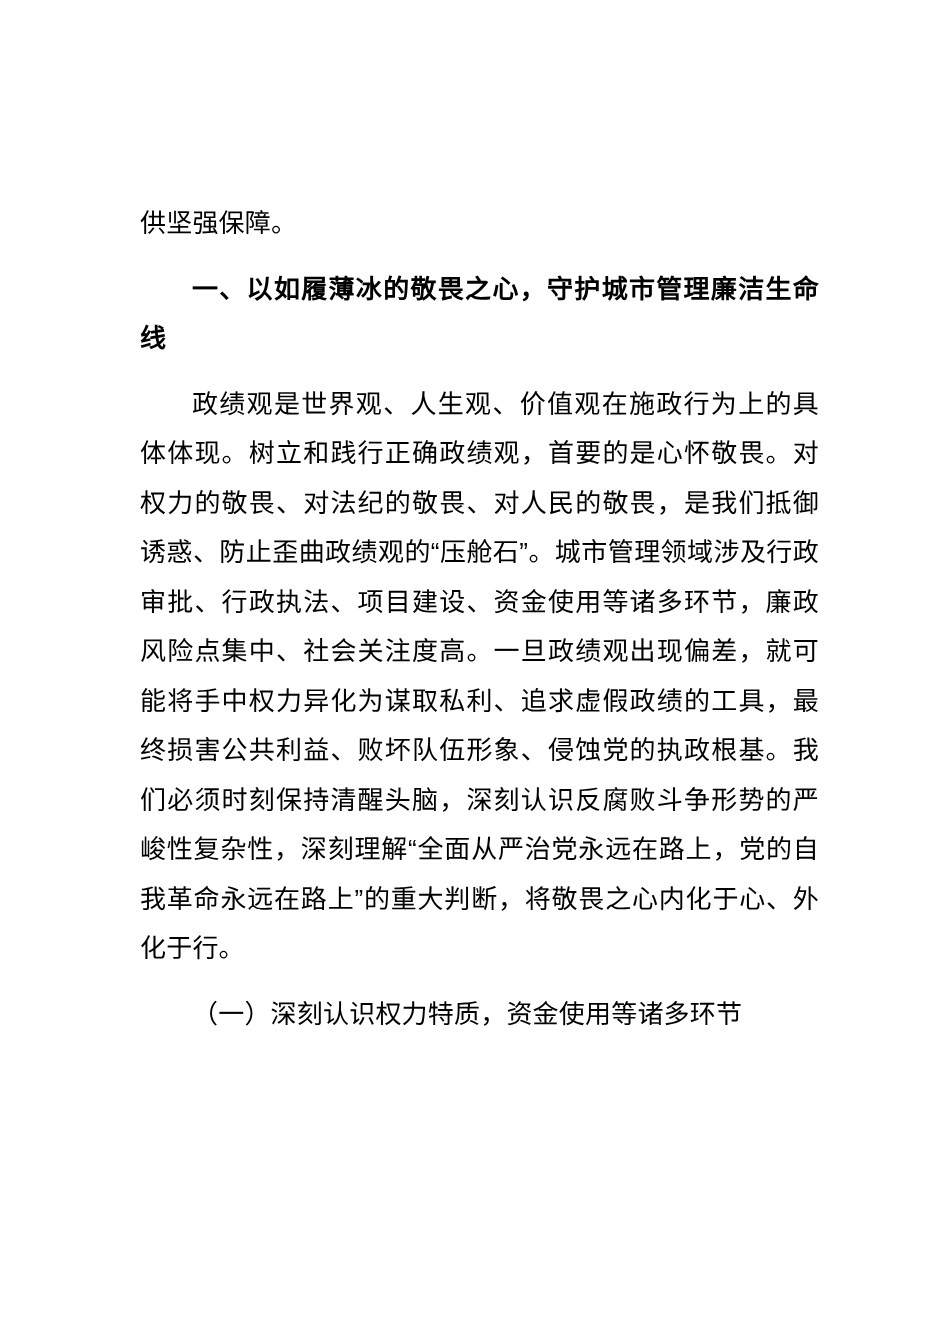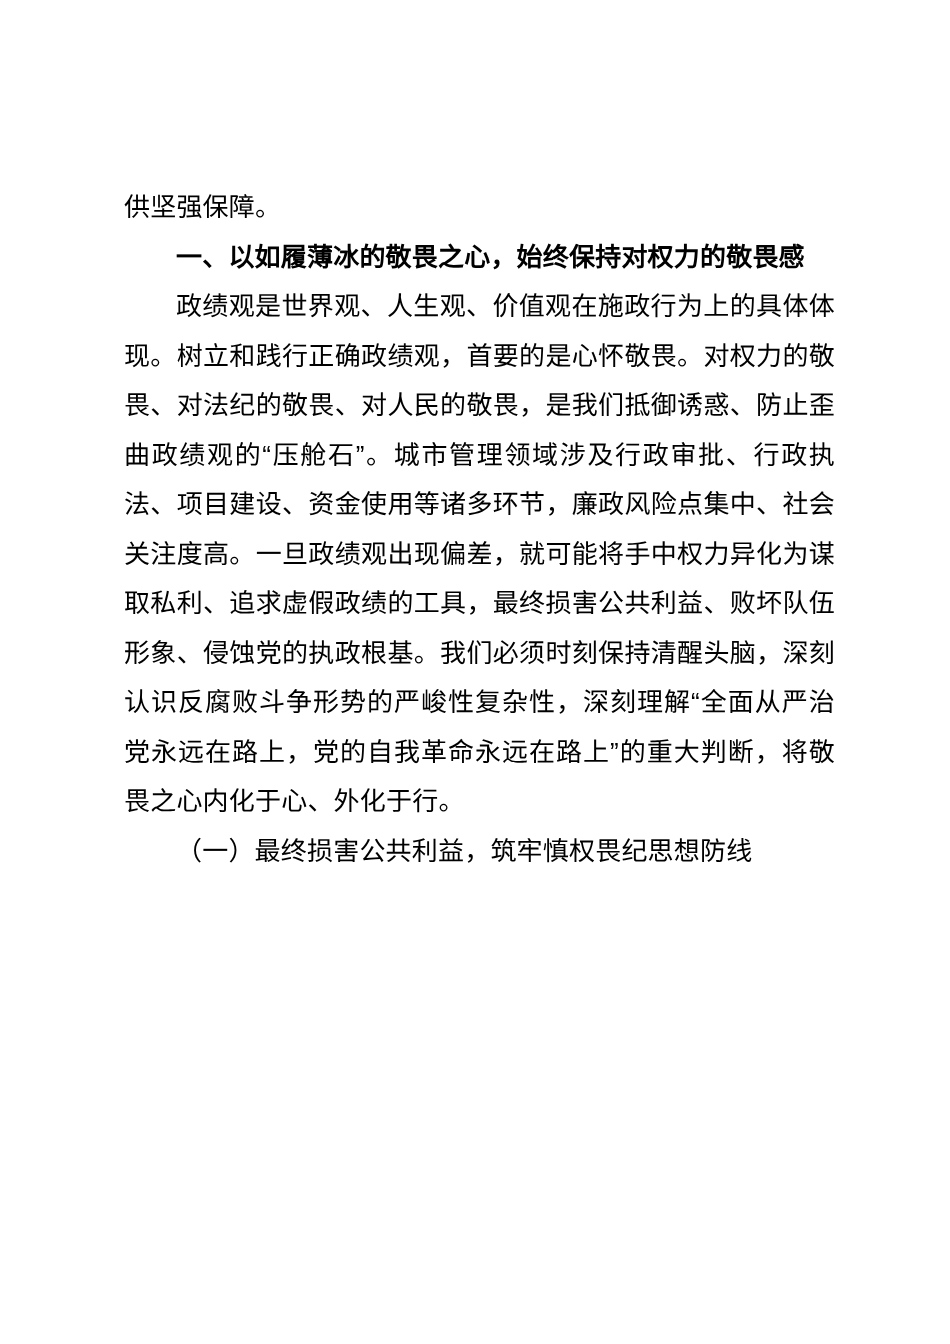--- a/index.html
+++ b/index.html
@@ -21,37 +21,37 @@
     top: 183px;
     width: 711px;
     font-size: 26px;
     line-height: 49.5px;
     color: #000000;
     text-align: justify;
     text-justify: inter-ideograph;
     letter-spacing: 0.2px;
   }
   .content p {
-    margin: 0;
+    margin: 16px;
     padding: 0;
     text-indent: 2em;
   }
   .content p.no-indent {
     text-indent: 0;
   }
   .content p.heading-1 {
     font-weight: 700;
   }
   .content p.heading-2 {
     font-weight: 400;
   }
 </style>
 </head>
 <body>
 
 <div class="page">
   <div class="content">
     <p class="no-indent">供坚强保障。</p>
-    <p class="heading-1">一、以如履薄冰的敬畏之心，始终保持对权力的敬畏感</p>
+    <p class="heading-1">一、以如履薄冰的敬畏之心，守护城市管理廉洁生命线</p>
     <p class="body">政绩观是世界观、人生观、价值观在施政行为上的具体体现。树立和践行正确政绩观，首要的是心怀敬畏。对权力的敬畏、对法纪的敬畏、对人民的敬畏，是我们抵御诱惑、防止歪曲政绩观的“压舱石”。城市管理领域涉及行政审批、行政执法、项目建设、资金使用等诸多环节，廉政风险点集中、社会关注度高。一旦政绩观出现偏差，就可能将手中权力异化为谋取私利、追求虚假政绩的工具，最终损害公共利益、败坏队伍形象、侵蚀党的执政根基。我们必须时刻保持清醒头脑，深刻认识反腐败斗争形势的严峻性复杂性，深刻理解“全面从严治党永远在路上，党的自我革命永远在路上”的重大判断，将敬畏之心内化于心、外化于行。</p>
-    <p class="heading-2">（一）最终损害公共利益，筑牢慎权畏纪思想防线</p>
+    <p class="heading-2">（一）深刻认识权力特质，资金使用等诸多环节</p>
   </div>
 </div>
 
 </body></html>

